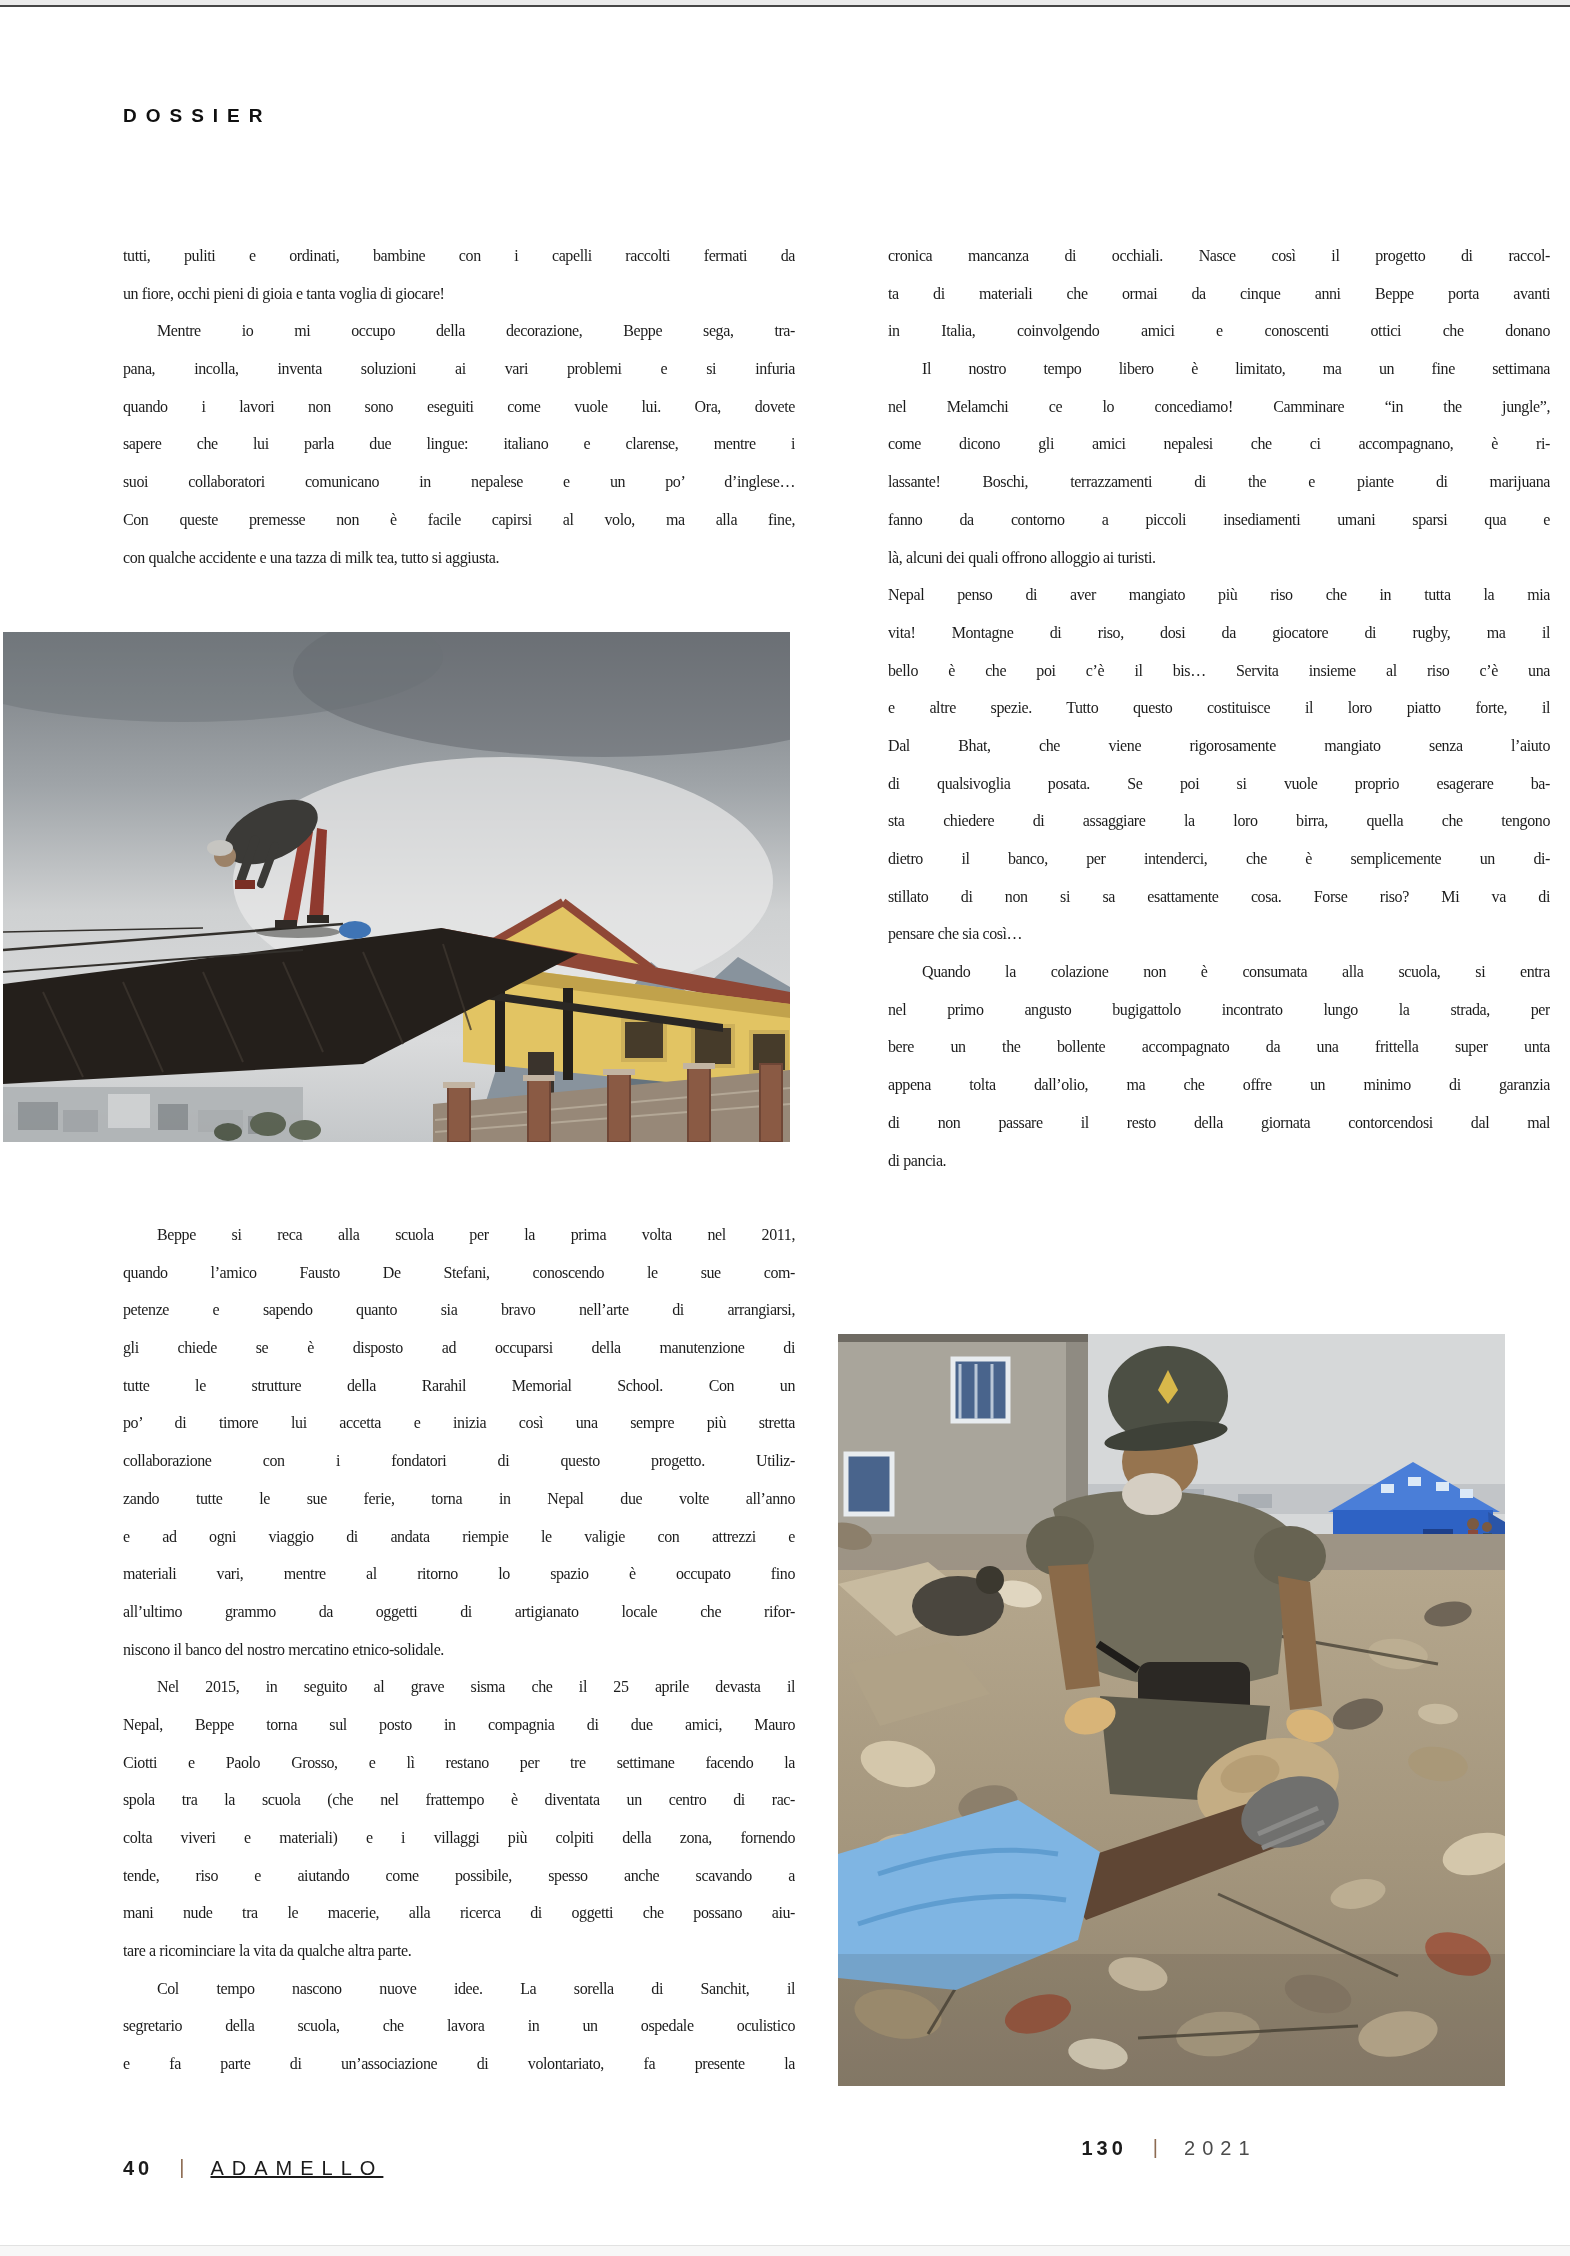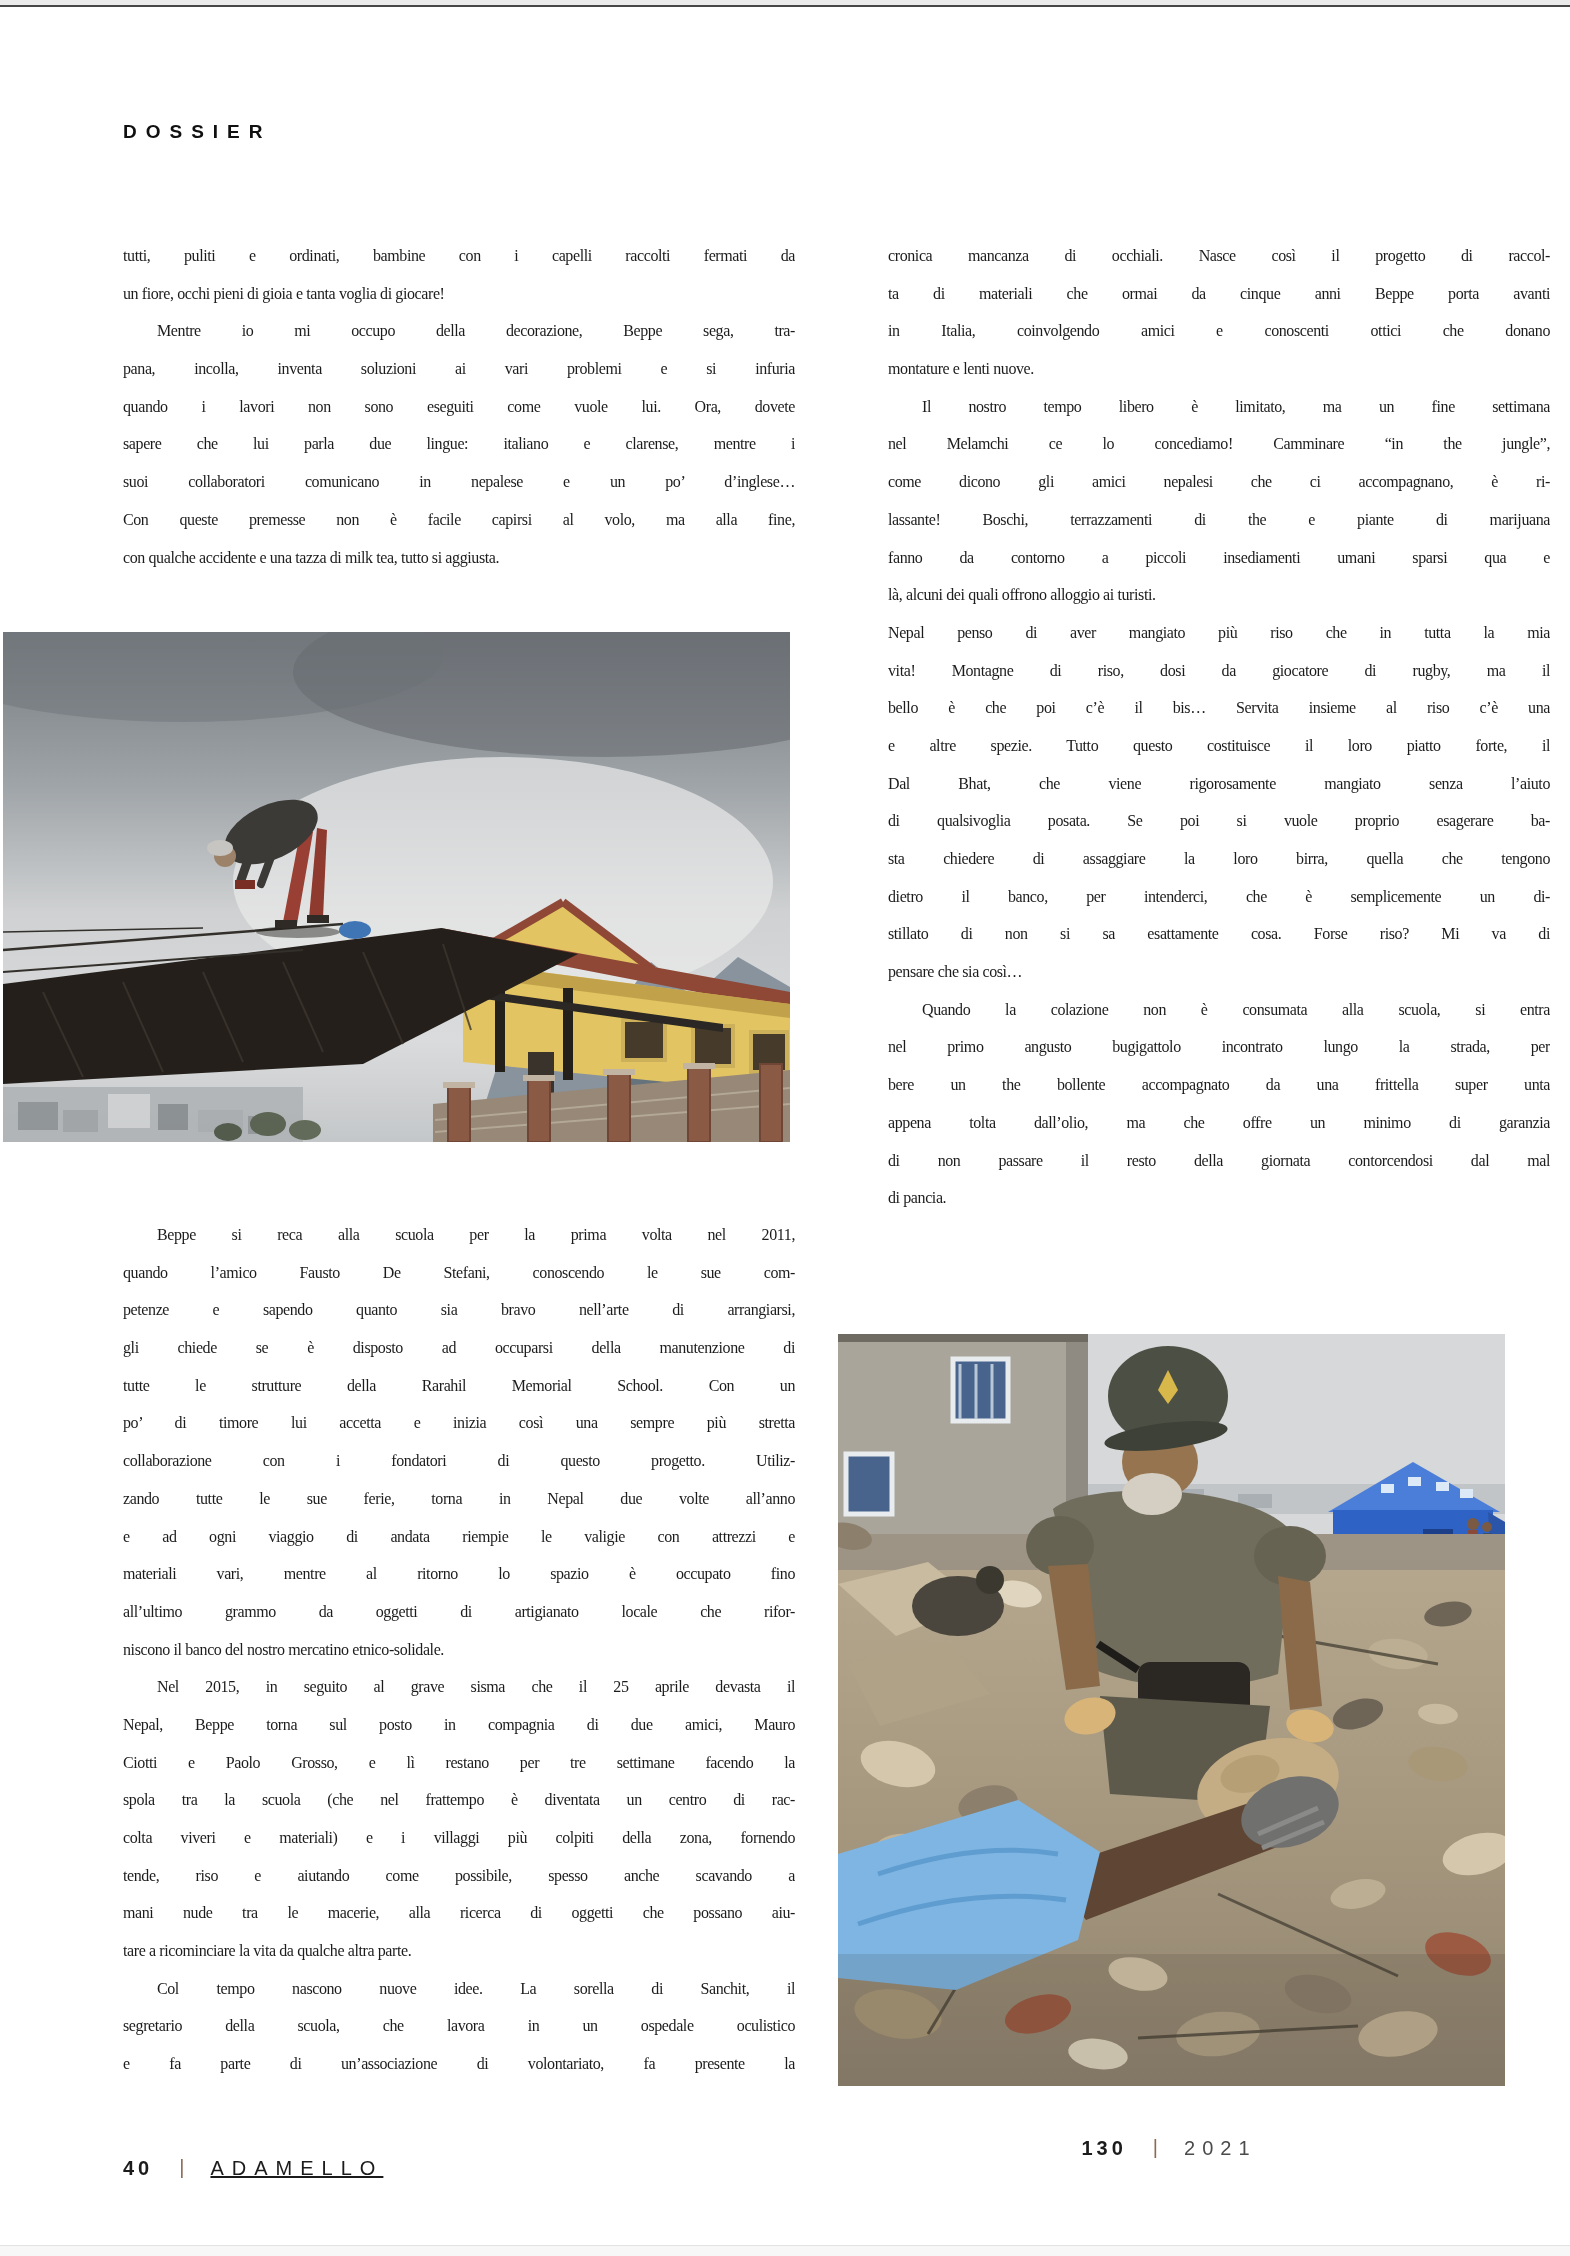--- a/index.html
+++ b/index.html
@@ -1,20 +1,20 @@
 <!DOCTYPE html>
 <html><head>
 <meta charset="utf-8">
 <style>
   html,body{margin:0;padding:0;background:#ffffff;}
   .page{position:relative;width:1570px;height:2256px;background:#ffffff;overflow:hidden;
         font-family:"Liberation Serif", serif;color:#1c1c1c;}
   .top-strip{position:absolute;left:0;top:0;width:1570px;height:5px;background:#ebebeb;}
   .top-rule{position:absolute;left:0;top:5px;width:1570px;height:2px;background:#474747;}
-  .kicker{position:absolute;left:123px;top:121px;font-family:"Liberation Sans",sans-serif;
+  .kicker{position:absolute;left:123px;top:105px;font-family:"Liberation Sans",sans-serif;
           font-weight:700;font-size:19px;letter-spacing:9px;color:#101010;}
   .textcol{position:absolute;font-size:16px;line-height:37.7px;letter-spacing:-0.4px;color:#1c1c1c;}
   .textcol .line{text-align:justify;text-align-last:justify;height:37.7px;overflow:hidden;}
   .textcol .line.para-end{text-align-last:left;}
   .textcol .line.indent{text-indent:34px;}
   .col-left-top{left:123px;top:237px;width:672px;}
   .col-left-bottom{left:123px;top:1216px;width:672px;}
   .col-right{left:888px;top:237px;width:662px;}
   figure{margin:0;padding:0;position:absolute;}
   .photo-left{left:3px;top:632px;width:787px;height:510px;}
@@ -164,21 +164,20 @@
       <div class="line para-end">tare a ricominciare la vita da qualche altra parte.</div>
       <div class="line indent">Col tempo nascono nuove idee. La sorella di Sanchit, il</div>
       <div class="line">segretario della scuola, che lavora in un ospedale oculistico</div>
       <div class="line">e fa parte di un’associazione di volontariato, fa presente la</div>
     </div>
 
   <div class="textcol col-right">
       <div class="line">cronica mancanza di occhiali. Nasce così il progetto di raccol-</div>
       <div class="line">ta di materiali che ormai da cinque anni Beppe porta avanti</div>
       <div class="line">in Italia, coinvolgendo amici e conoscenti ottici che donano</div>
-      <div class="line para-end">montature e lenti nuove.</div>
       <div class="line indent">Il nostro tempo libero è limitato, ma un fine settimana</div>
       <div class="line">nel Melamchi ce lo concediamo! Camminare “in the jungle”,</div>
       <div class="line">come dicono gli amici nepalesi che ci accompagnano, è ri-</div>
       <div class="line">lassante! Boschi, terrazzamenti di the e piante di marijuana</div>
       <div class="line">fanno da contorno a piccoli insediamenti umani sparsi qua e</div>
       <div class="line para-end">là, alcuni dei quali offrono alloggio ai turisti.</div>
       <div class="line">Nepal penso di aver mangiato più riso che in tutta la mia</div>
       <div class="line">vita! Montagne di riso, dosi da giocatore di rugby, ma il</div>
       <div class="line">bello è che poi c’è il bis… Servita insieme al riso c’è una</div>
       <div class="line">e altre spezie. Tutto questo costituisce il loro piatto forte, il</div>

